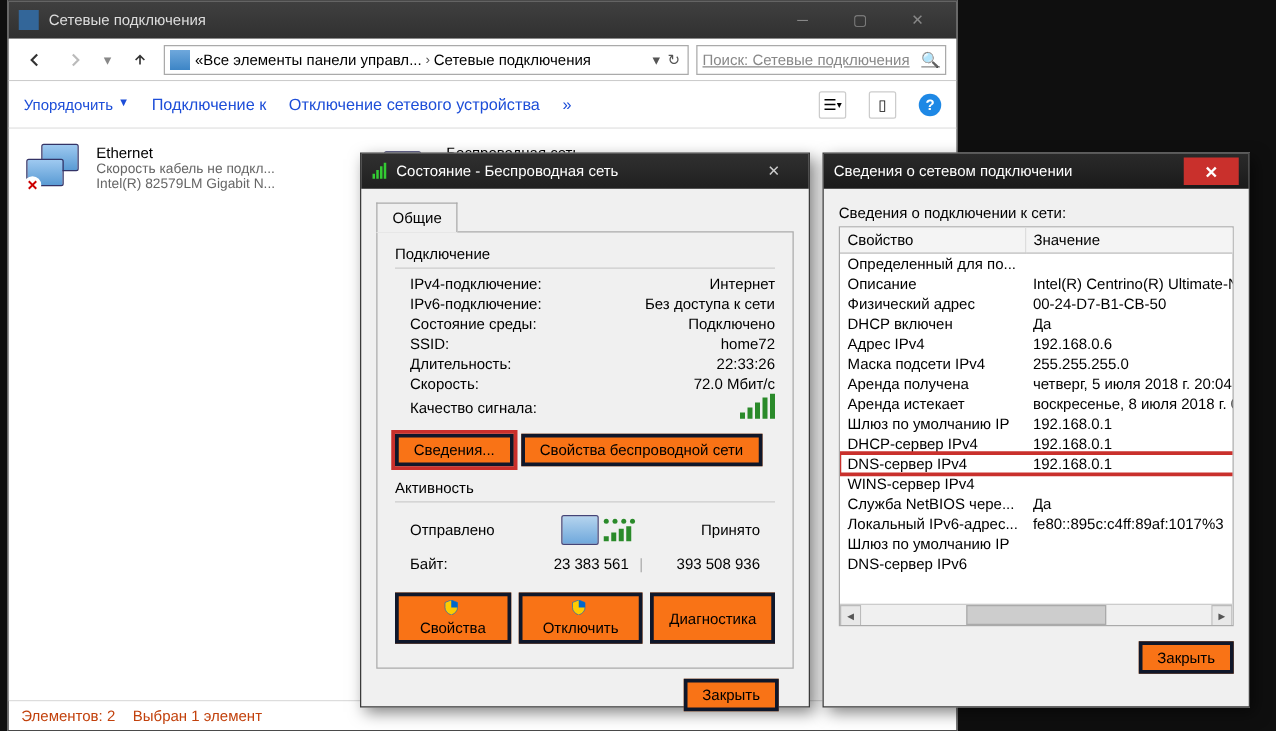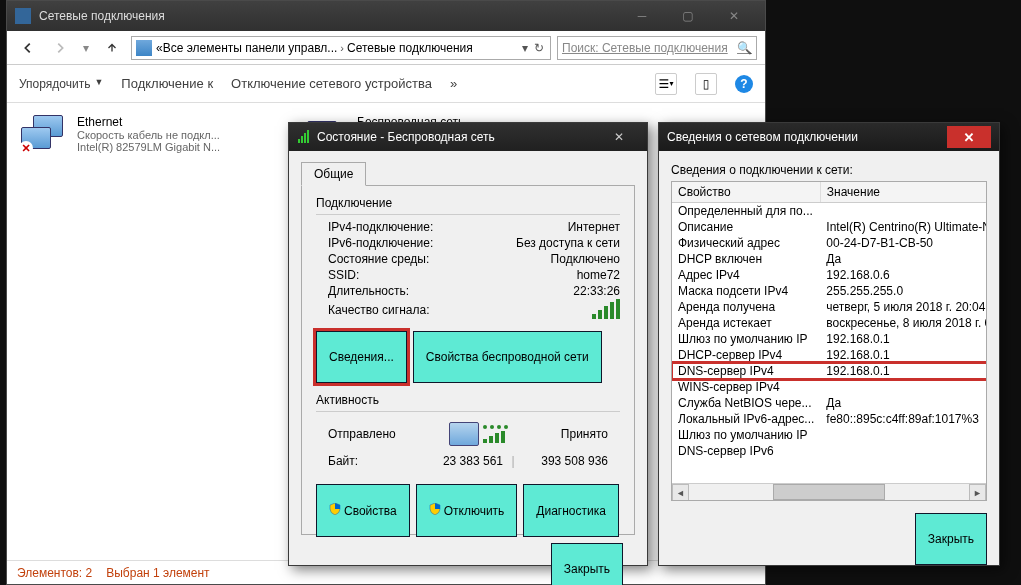--- a/index.html
+++ b/index.html
@@ -17,21 +17,21 @@
 .navbtn svg { width:14px; height:14px; }
 .addrbox { flex: 1; height: 24px; border: 1px solid #aaa; display: flex; align-items: center; padding: 0 4px; background:#fff; }
 .addrbox .sep { margin: 0 3px; color:#555; font-size:11px; }
 .addrbox .crumb { color:#000; font-size:12px; }
 .addrbox .small-icon { width:16px; height:16px; background: linear-gradient(#6fa8dc,#3d85c6); margin-right:4px; }
 .addrbox .dd { width:14px; text-align:center; color:#555; }
 .searchbox { width: 200px; height: 24px; border: 1px solid #aaa; display:flex; align-items:center; padding:0 4px; color:#888;text-decoration:underline; }
 .searchbox .mag { margin-left:auto; }
 
 .toolbar { height: 38px; background:#fff; border-bottom:1px solid #ddd; display:flex; align-items:center; padding:0 12px; gap:18px; }
-.toolbar .tbitem { color:#404040; font-size:13px; display:flex; align-items:flex-start; gap:4px; }
+.toolbar .tbitem { color:#1d4ed8; font-size:13px; display:flex; align-items:flex-start; gap:4px; }
 .toolbar .tbitem .dd { font-size:9px; }
 .toolbar .spacer { flex:1; }
 .toolbar .tbicon { width:22px; height:22px; border:1px solid #ccc; border-radius:2px; display:flex; align-items:center; justify-content:center; }
 .toolbar .help { color:#fff; background:#1e88e5; border-radius:50%; width:18px; height:18px; display:flex; align-items:center; justify-content:center; font-weight:bold; }
 
 .content { position:relative; height: calc(100% - 30px - 34px - 38px - 24px); background:#fff; padding:8px; }
 .statusbar { height:24px; border-top:1px solid #ddd; display:flex; align-items:center; padding:0 10px; gap:14px; color:#c2410c; font-size:12px; }
 
 .connitem { display:flex; gap:10px; width:260px; padding:4px; }
 .connitem .ic { width:48px; height:40px; position:relative; }
@@ -52,21 +52,21 @@
 .section { margin-bottom:8px; }
 .section-title { font-size:12px; color:#000; margin-bottom:4px; }
 .kv { display:flex; font-size:12px; padding:1px 0 1px 12px; }
 .kv .k { flex:1; color:#000; }
 .kv .v { color:#000; }
 .signalrow { display:flex; align-items:center; padding:2px 0 2px 12px; }
 .signalrow .k { flex:1; }
 .sigbars { display:flex; align-items:flex-end; gap:2px; height:18px; }
 .sigbars span { width:4px; background:#2a8a2a; }
 .sigbars span:nth-child(1){height:5px;} .sigbars span:nth-child(2){height:9px;} .sigbars span:nth-child(3){height:13px;} .sigbars span:nth-child(4){height:17px;} .sigbars span:nth-child(5){height:20px;}
-.btn { background:#5eead4; border:1px solid #0f172a; padding:18px 12px; font-size:12px; cursor:pointer; }
+.btn { background:#f97316; border:3px solid #0f172a; padding:3px 12px; font-size:12px; cursor:pointer; }
 .btnrow { display:flex; gap:6px; margin-top:6px; }
 .outlined-red { outline:3px solid #c9302c; outline-offset:0; }
 .activity { display:flex; align-items:center; justify-content:space-between; padding:6px 12px; }
 .activity .midicon { display:flex; align-items:center; gap:4px; }
 .activity .mon2 { width:30px; height:24px; background:linear-gradient(#b5d4ee,#6fa8dc); border:1px solid #447; border-radius:2px; }
 .dotline { display:flex; gap:3px; }
 .dotline span { width:4px; height:4px; background:#2a8a2a; border-radius:50%; }
 .bytes { display:flex; padding:2px 12px; }
 .bytes .lbl { width:90px; }
 .bytes .val { flex:1; text-align:right; }
@@ -206,20 +206,24 @@
             <span class="k">Состояние среды:</span>
             <span class="v">Подключено</span>
           </div>
         <div class="kv">
             <span class="k">SSID:</span>
             <span class="v">home72</span>
           </div>
         <div class="kv">
             <span class="k">Длительность:</span>
             <span class="v">22:33:26</span>
+          </div>
+        <div class="kv">
+            <span class="k">Скорость:</span>
+            <span class="v">72.0 Мбит/с</span>
           </div>
         <div class="signalrow">
             <span class="k">Качество сигнала:</span>
             <span class="sigbars">
               <span></span>
               <span></span>
               <span></span>
               <span></span>
               <span></span>
             </span>

